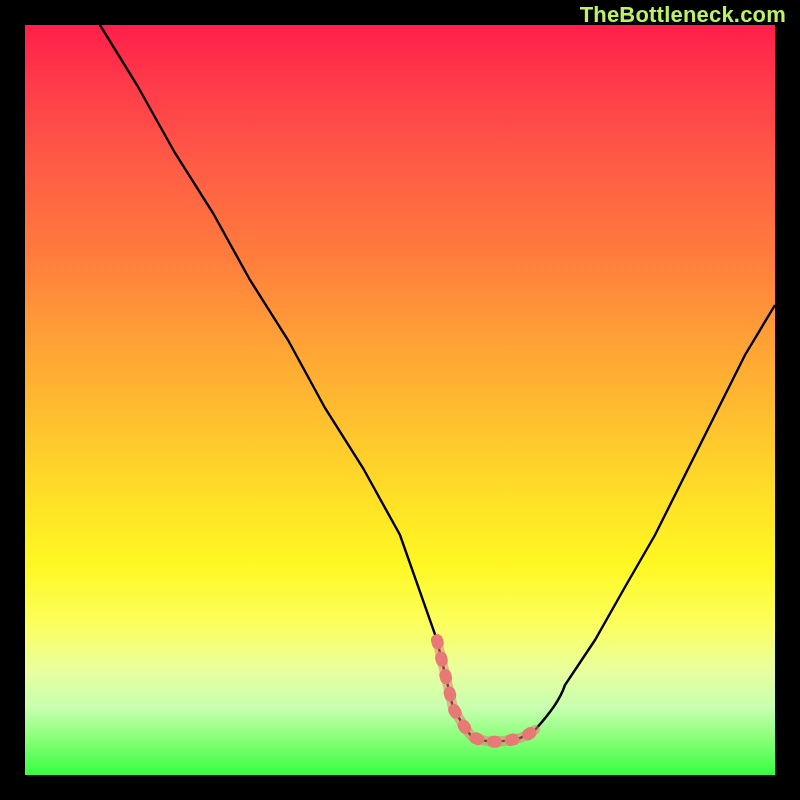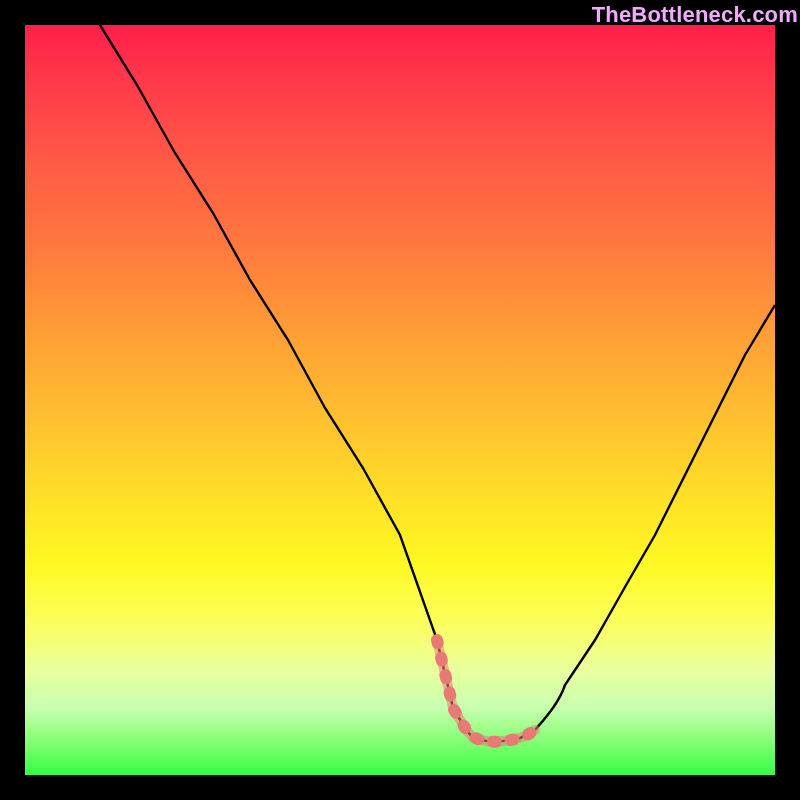--- a/index.html
+++ b/index.html
@@ -45,22 +45,22 @@
     position: absolute;
     left: 0;
     top: 0;
     width: 750px;
     height: 750px;
     overflow: visible;
   }
   .watermark {
     position: absolute;
     top: 2px;
-    right: 2px;
-    color: #f0abfc;
+    right: 14px;
+    color: #bef264;
     font-size: 22px;
     font-weight: 600;
     letter-spacing: 0.2px;
     user-select: none;
   }
 </style>
 </head>
 <body>
 
 <div class="stage">

